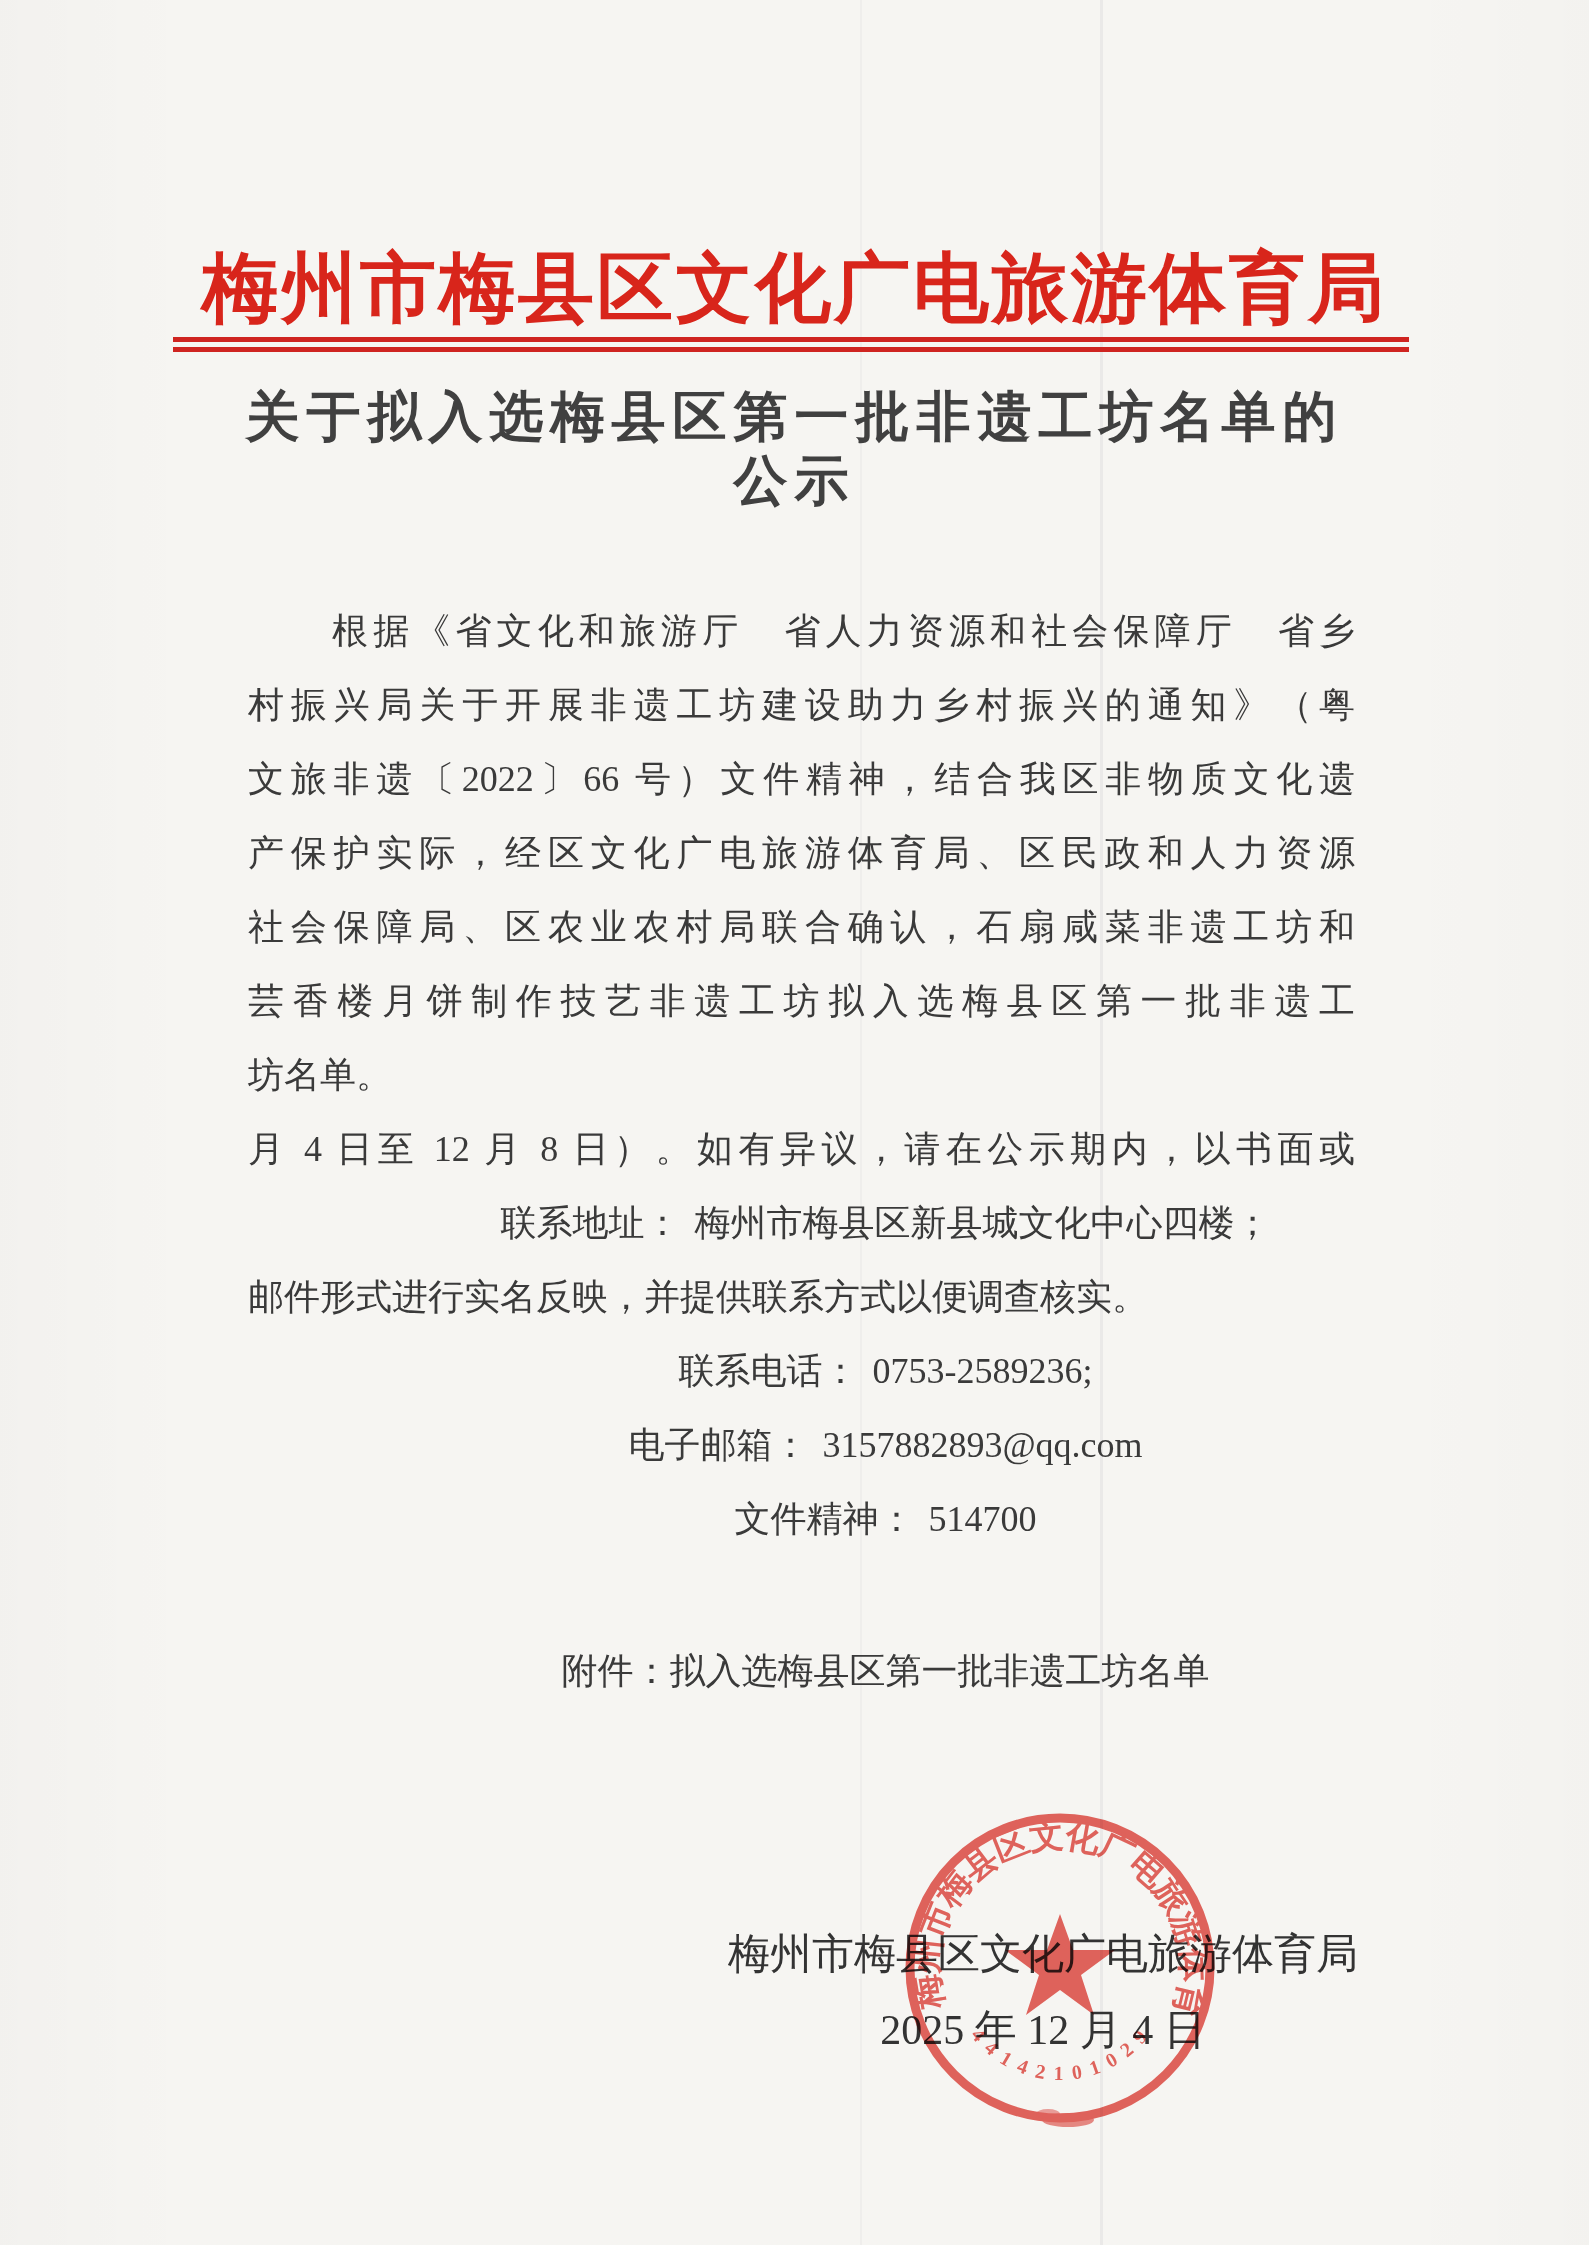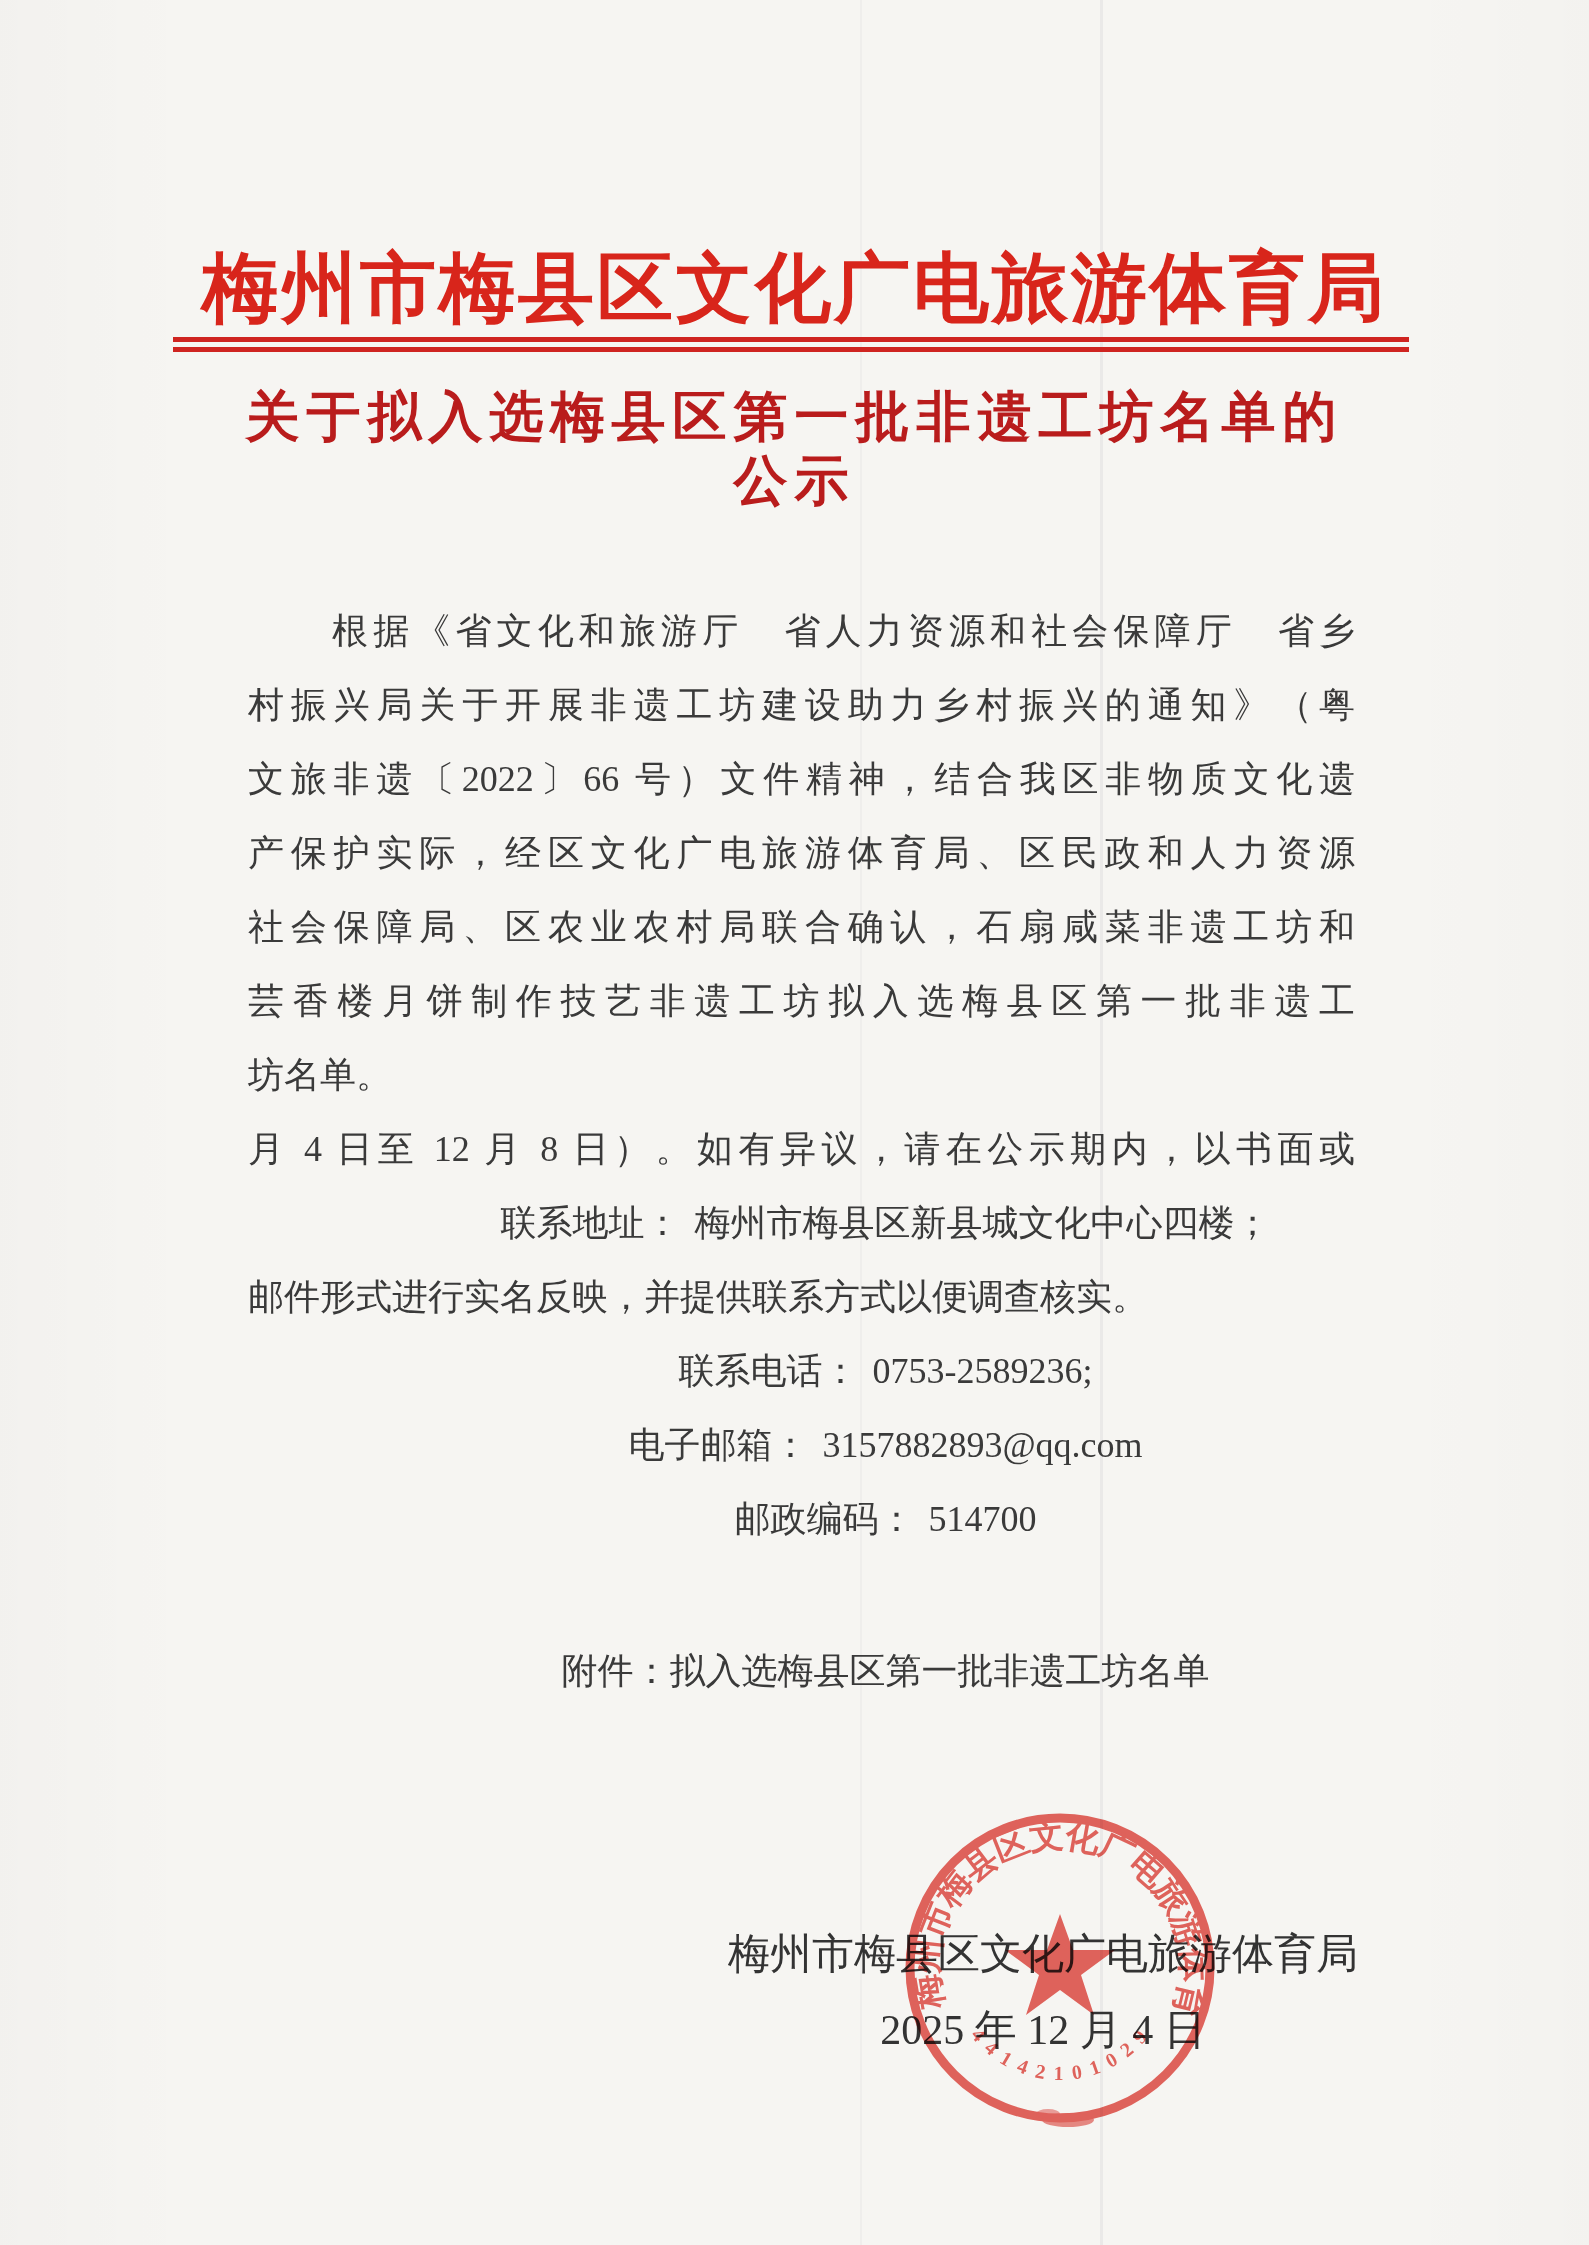--- a/index.html
+++ b/index.html
@@ -32,21 +32,21 @@
     position:absolute; left:173px; top:337px;
     width:1236px; height:5px;
     border-top:5px solid #cf2420;
     border-bottom:5px solid #cf2420;
   }
   .doc-title {
     position:absolute; left:0; right:0; top:385px;
     text-align:center;
     font-size:54px; line-height:64px; font-weight:bold;
     letter-spacing:7px;
-    color:#b91c1c;
+    color:#404040;
   }
 
   .body-text {
     position:absolute; left:248px; top:594px;
     width:1107px;
     font-size:36px; line-height:74px;
     color:#3a3a3a;
   }
   .bline { width:100%; white-space:nowrap;text-align:center; }
   .jline { text-align:justify; text-align-last:justify; white-space:normal; }
@@ -104,21 +104,21 @@
     </div>
 
     <div class="bline lastline">邮件形式进行实名反映，并提供联系方式以便调查核实。</div>
     <div class="bline contact-line">
       <span>联系电话：</span><span class="val">0753-2589236;</span>
     </div>
     <div class="bline contact-line">
       <span>电子邮箱：</span><span class="val">3157882893@qq.com</span>
     </div>
     <div class="bline contact-line">
-      <span>邮政编码：</span><span class="val">514700</span>
+      <span>文件精神：</span><span class="val">514700</span>
     </div>
 
     <div class="bline attachment-line">附件：拟入选梅县区第一批非遗工坊名单</div>
   </div>
 
   <div class="signature">
     <div>梅州市梅县区文化广电旅游体育局</div>
     <div>2025 年 12 月 4 日</div>
   </div>
 

